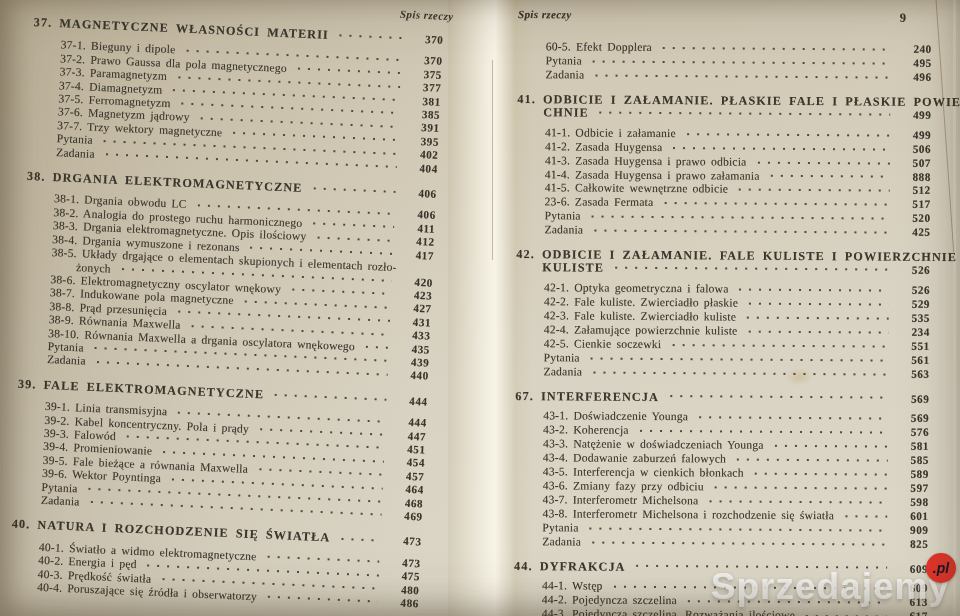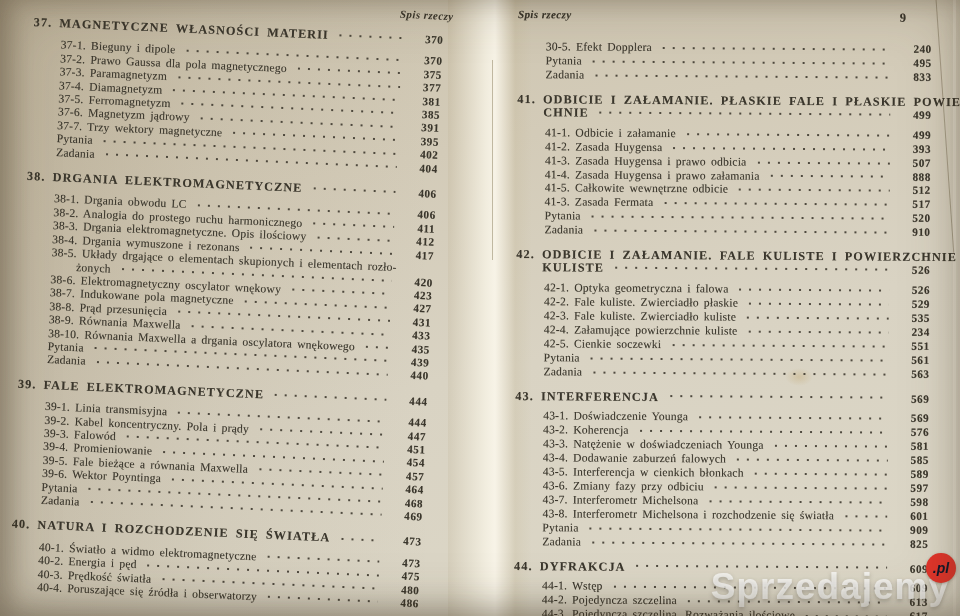--- a/index.html
+++ b/index.html
@@ -269,81 +269,81 @@
     </div>
   <span id="sr-left">Spis rzeczy</span>
 
   <div id="right-col" class="col">
     <div class="phead">
       <span class="sr">Spis rzeczy</span>
       <span class="pn">9</span>
     </div>
   <div class="chapter no-heading">
         <div class="row entry">
-          <span class="lab">30-5. Efekt Dopplera</span>
+          <span class="lab">60-5. Efekt Dopplera</span>
           <span class="dots"></span>
           <span class="num">240</span>
         </div>
         <div class="row entry">
           <span class="lab">Pytania</span>
           <span class="dots"></span>
           <span class="num">495</span>
         </div>
         <div class="row entry">
           <span class="lab">Zadania</span>
           <span class="dots"></span>
-          <span class="num">833</span>
+          <span class="num">496</span>
         </div>
       </div>
       <div class="chapter">
         <div class="hline1">41. ODBICIE I ZAŁAMANIE. PŁASKIE FALE I PŁASKIE POWIERZ-</div>
         <div class="row heading hline2">
           <span class="lab">CHNIE</span>
           <span class="dots"></span>
           <span class="num">499</span>
         </div>
         <div class="row entry">
           <span class="lab">41-1. Odbicie i załamanie</span>
           <span class="dots"></span>
           <span class="num">499</span>
         </div>
         <div class="row entry">
           <span class="lab">41-2. Zasada Huygensa</span>
           <span class="dots"></span>
-          <span class="num">393</span>
+          <span class="num">506</span>
         </div>
         <div class="row entry">
           <span class="lab">41-3. Zasada Huygensa i prawo odbicia</span>
           <span class="dots"></span>
           <span class="num">507</span>
         </div>
         <div class="row entry">
           <span class="lab">41-4. Zasada Huygensa i prawo załamania</span>
           <span class="dots"></span>
           <span class="num">888</span>
         </div>
         <div class="row entry">
           <span class="lab">41-5. Całkowite wewnętrzne odbicie</span>
           <span class="dots"></span>
           <span class="num">512</span>
         </div>
         <div class="row entry">
-          <span class="lab">41-3. Zasada Fermata</span>
+          <span class="lab">23-6. Zasada Fermata</span>
           <span class="dots"></span>
           <span class="num">517</span>
         </div>
         <div class="row entry">
           <span class="lab">Pytania</span>
           <span class="dots"></span>
           <span class="num">520</span>
         </div>
         <div class="row entry">
           <span class="lab">Zadania</span>
           <span class="dots"></span>
-          <span class="num">910</span>
+          <span class="num">425</span>
         </div>
       </div>
       <div class="chapter">
         <div class="hline1">42. ODBICIE I ZAŁAMANIE. FALE KULISTE I POWIERZCHNIE</div>
         <div class="row heading hline2">
           <span class="lab">KULISTE</span>
           <span class="dots"></span>
           <span class="num">526</span>
         </div>
         <div class="row entry">
@@ -377,21 +377,21 @@
           <span class="num">561</span>
         </div>
         <div class="row entry">
           <span class="lab">Zadania</span>
           <span class="dots"></span>
           <span class="num">563</span>
         </div>
       </div>
       <div class="chapter">
         <div class="row heading">
-          <span class="lab">43. INTERFERENCJA</span>
+          <span class="lab">67. INTERFERENCJA</span>
           <span class="dots"></span>
           <span class="num">569</span>
         </div>
         <div class="row entry">
           <span class="lab">43-1. Doświadczenie Younga</span>
           <span class="dots"></span>
           <span class="num">569</span>
         </div>
         <div class="row entry">
           <span class="lab">43-2. Koherencja</span>

